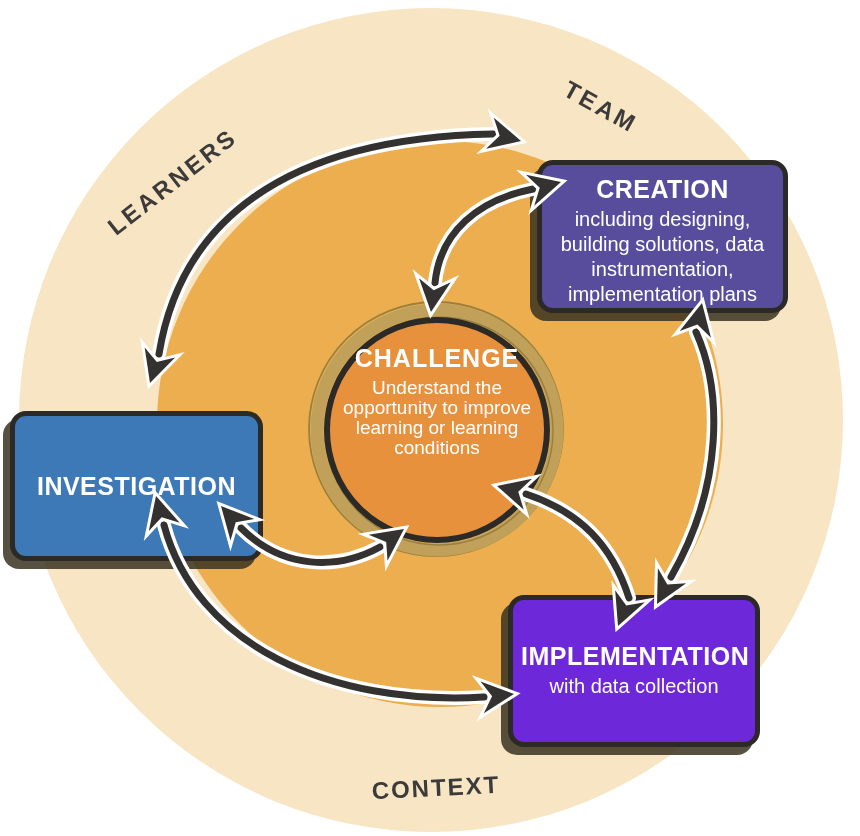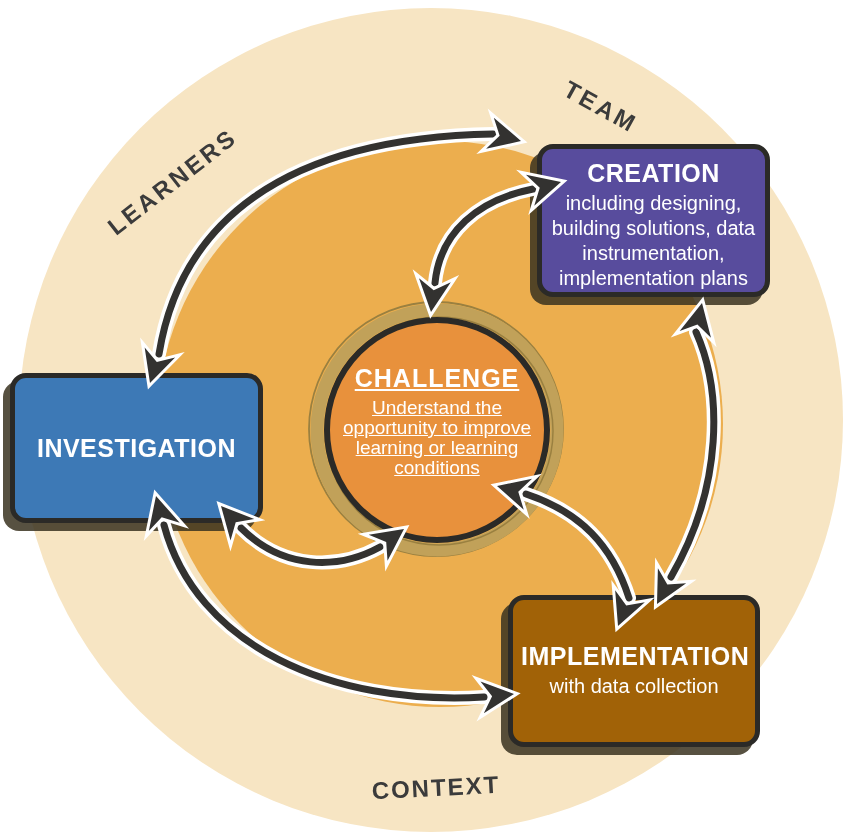--- a/index.html
+++ b/index.html
@@ -16,28 +16,28 @@
     position:absolute;box-sizing:border-box;
     border:5px solid #2B2A27;border-radius:16px;
     color:#ffffff;text-align:center;
     display:flex;flex-direction:column;justify-content:center;
     box-shadow:-7px 8px 0 rgba(58,51,32,0.85);
     padding:6px 8px;
   }
   .node .title{font-weight:bold;font-size:25px;letter-spacing:0.5px;white-space:nowrap;}
   .node .desc{font-size:20px;line-height:25px;margin-top:3px;}
   .node .desc b{font-weight:normal;}
-  #node-creation{left:537px;top:144px;width:233px;height:153px;justify-content:flex-start;padding-top:10px;}
+  #node-creation{left:537px;top:160px;width:251px;height:153px;justify-content:flex-start;padding-top:10px;}
   #node-investigation{left:10px;top:373px;width:253px;height:150px;}
   #node-implementation{left:508px;top:595px;width:252px;height:152px;justify-content:flex-start;padding-top:42px;}
 
   
   .challenge-text{
-    position:absolute;left:327px;top:364px;width:220px;
-    color:#ffffff;text-align:center;text-decoration:underline;
+    position:absolute;left:327px;top:344px;width:220px;
+    color:#ffffff;text-align:center;
   }
   .challenge-text .title{font-weight:bold;font-size:25px;letter-spacing:1px;}
   .challenge-text .desc{font-size:19px;line-height:20px;margin-top:5px;}
 
   
   .ring-label{
     position:absolute;font-weight:bold;color:#3B3B3B;
     font-size:24px;letter-spacing:3px;text-align:center;
   }
   #label-learners{left:85px;top:168px;width:175px;transform:rotate(-38deg);}
@@ -66,25 +66,25 @@
   <div class="challenge-text">
     <div class="title">CHALLENGE</div>
     <div class="desc">Understand the opportunity to improve learning or learning conditions</div>
   </div>
 
   <div class="node" id="node-creation" style="background-color: rgb(88, 76, 157);">
     <div class="title">CREATION</div>
     <div class="desc"><span>including designing, building solutions, </span><b>data</b><span> instrumentation, implementation plans</span></div>
   </div>
 
-  <div class="node" id="node-investigation" style="background-color: rgb(61, 121, 182);">
+  <div class="node" id="node-investigation" style="background-color: rgb(61, 121, 182); margin-top: 38px;">
     <div class="title">INVESTIGATION</div>
   </div>
 
-  <div class="node" id="node-implementation" style="background-color: #a16207;">
+  <div class="node" id="node-implementation" style="background-color: #6d28d9;">
     <div class="title">IMPLEMENTATION</div>
     <div class="desc"><span>with </span><b>data</b><span> collection</span></div>
   </div>
 
   <svg class="layer" viewBox="0 0 860 836">
     <defs>
       <path id="ah" d="M0 0 L-32 -16 L-22 0 L-32 16 Z" stroke="#FFFFFF" stroke-width="6" stroke-linejoin="miter" paint-order="stroke"></path>
     </defs>
 
     <g>

